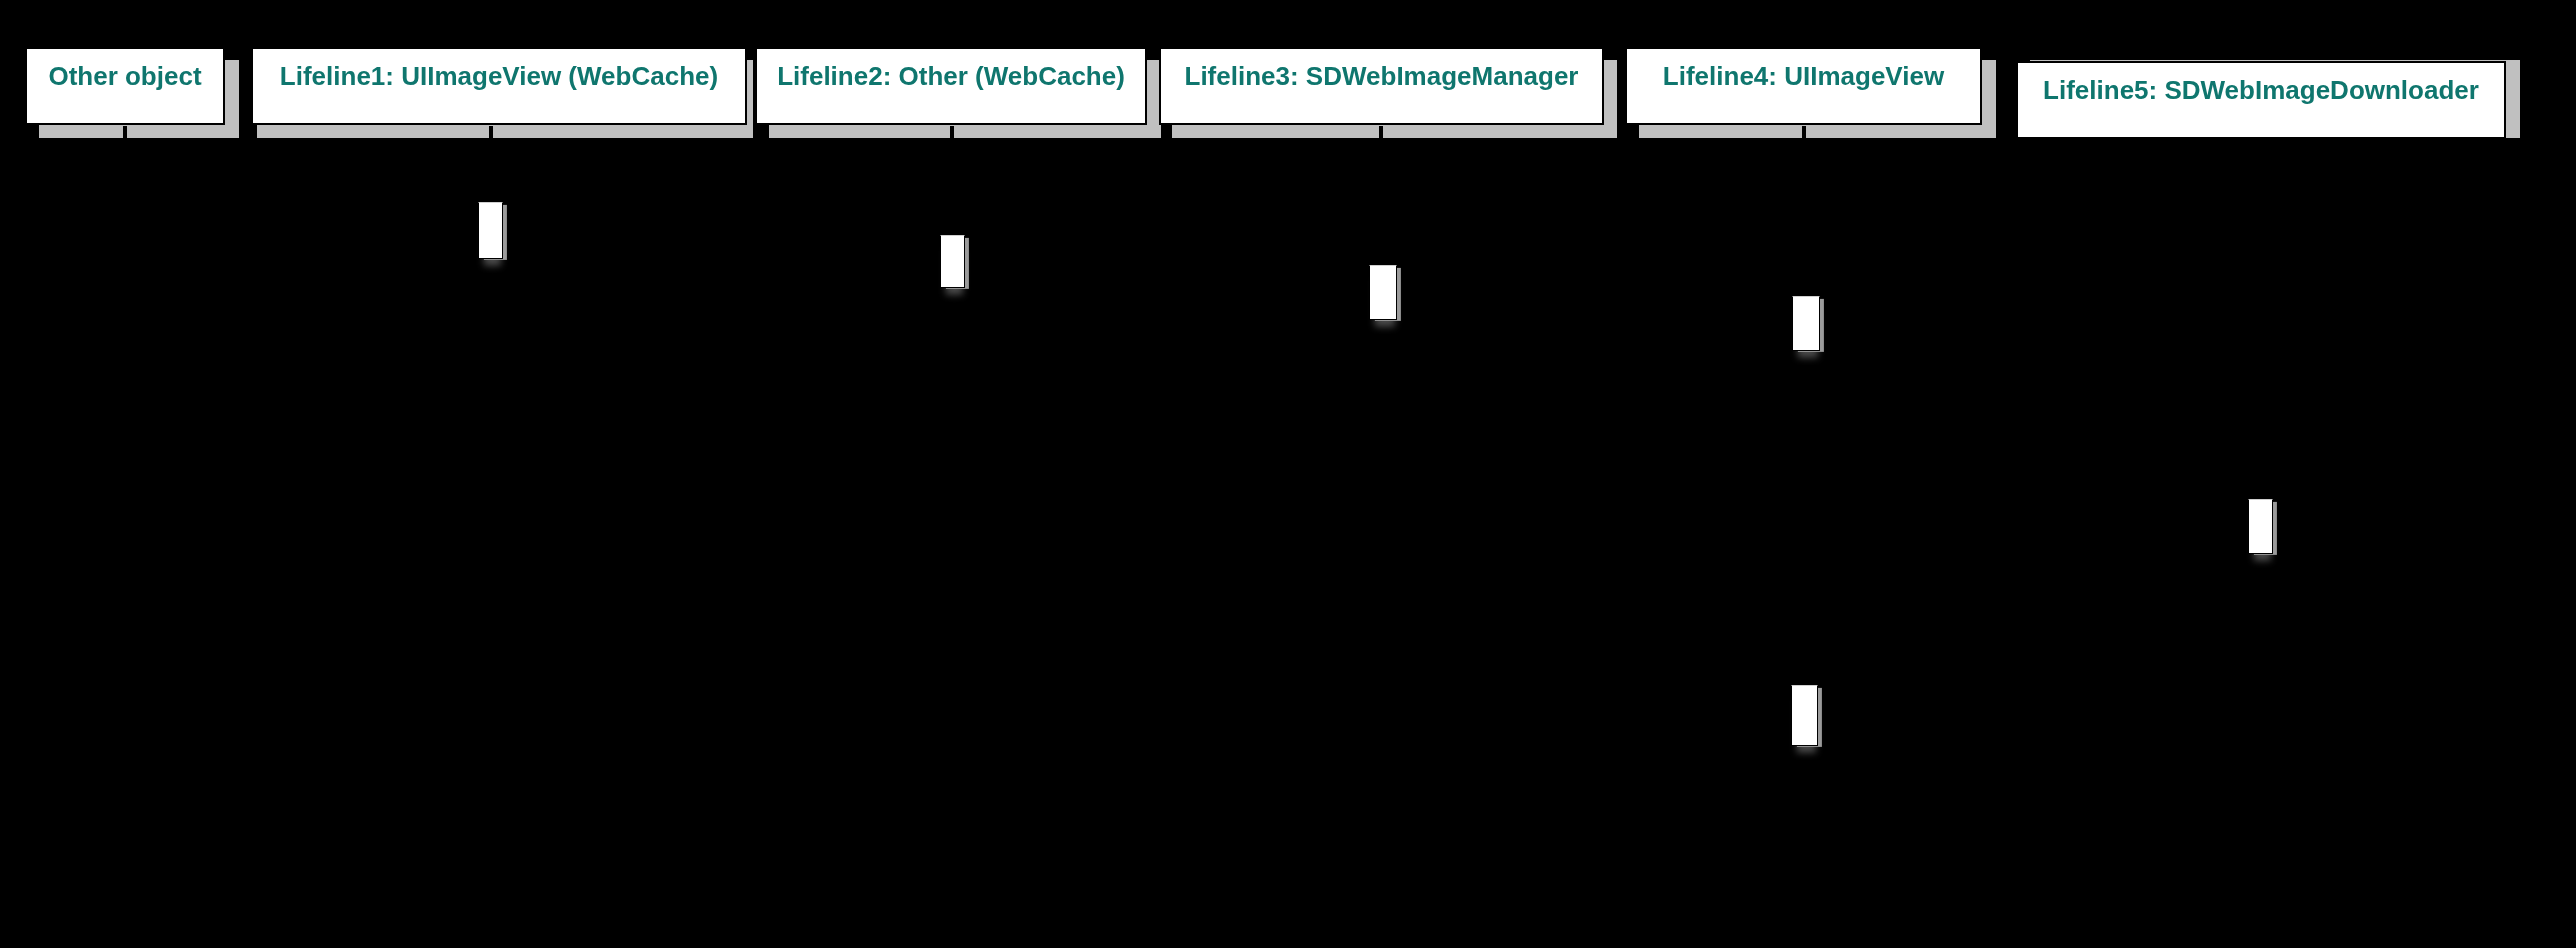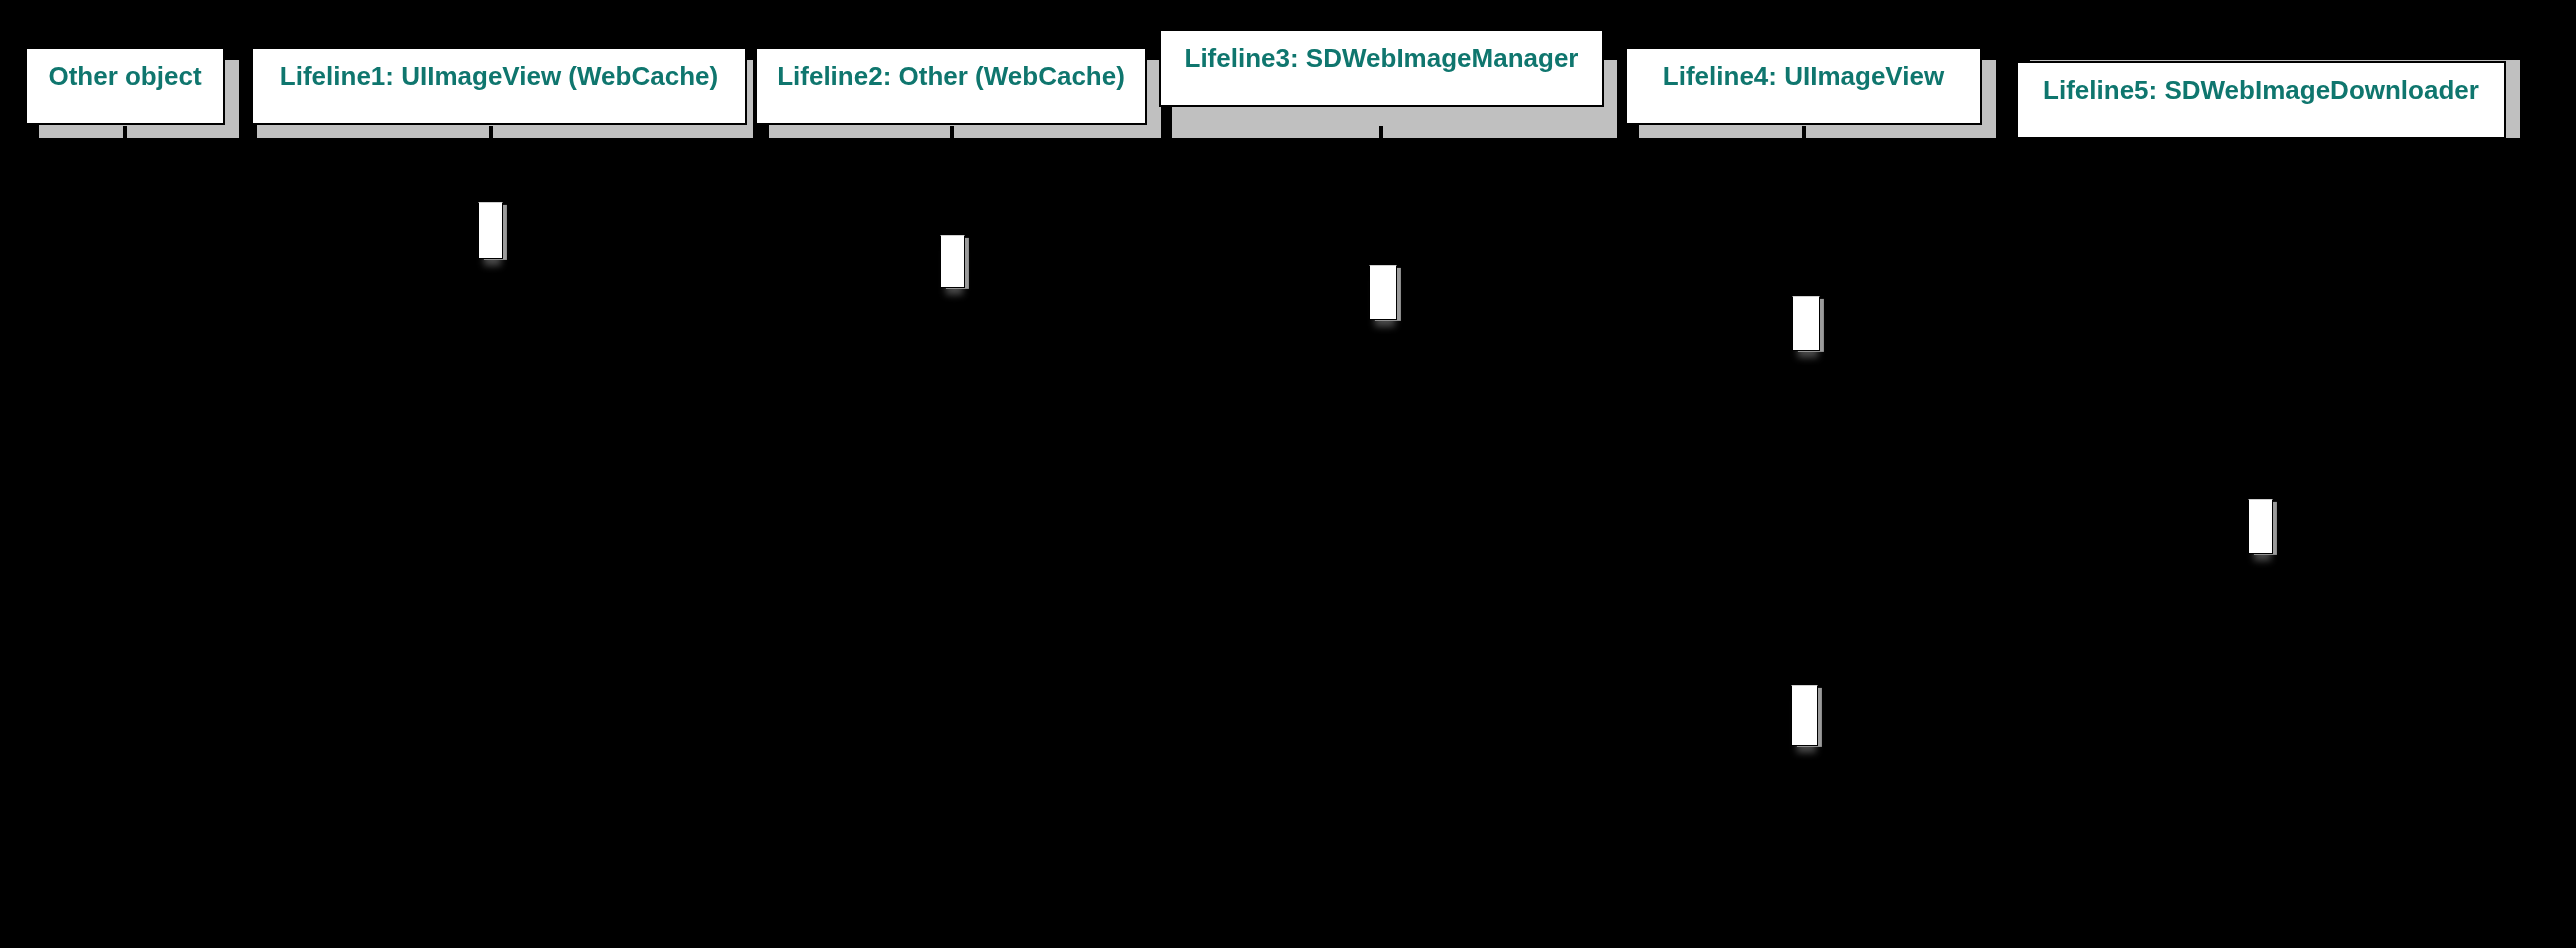--- a/index.html
+++ b/index.html
@@ -75,21 +75,21 @@
   <div>
       <div class="head" style="left: 25px; top: 47px; width: 200px; height: 78px;">
         <span class="head-label">Other object</span>
       </div>
       <div class="head" style="left: 243px; top: 47px; width: 496px; height: 78px; margin-left: 8px;">
         <span class="head-label">Lifeline1: UIImageView (WebCache)</span>
       </div>
       <div class="head" style="left: 755px; top: 47px; width: 392px; height: 78px;">
         <span class="head-label">Lifeline2: Other (WebCache)</span>
       </div>
-      <div class="head" style="left: 1159px; top: 29px; width: 445px; height: 78px; text-align: center;">
+      <div class="head" style="left: 1159px; top: 47px; width: 445px; height: 78px; text-align: center;">
         <span class="head-label">Lifeline3: SDWebImageManager</span>
       </div>
       <div class="head" style="left: 1625px; top: 47px; width: 357px; height: 78px;">
         <span class="head-label">Lifeline4: UIImageView</span>
       </div>
       <div class="head" style="left: 2016px; top: 61px; width: 490px; height: 78px;">
         <span class="head-label">Lifeline5: SDWebImageDownloader</span>
       </div>
     </div>
   <div>

